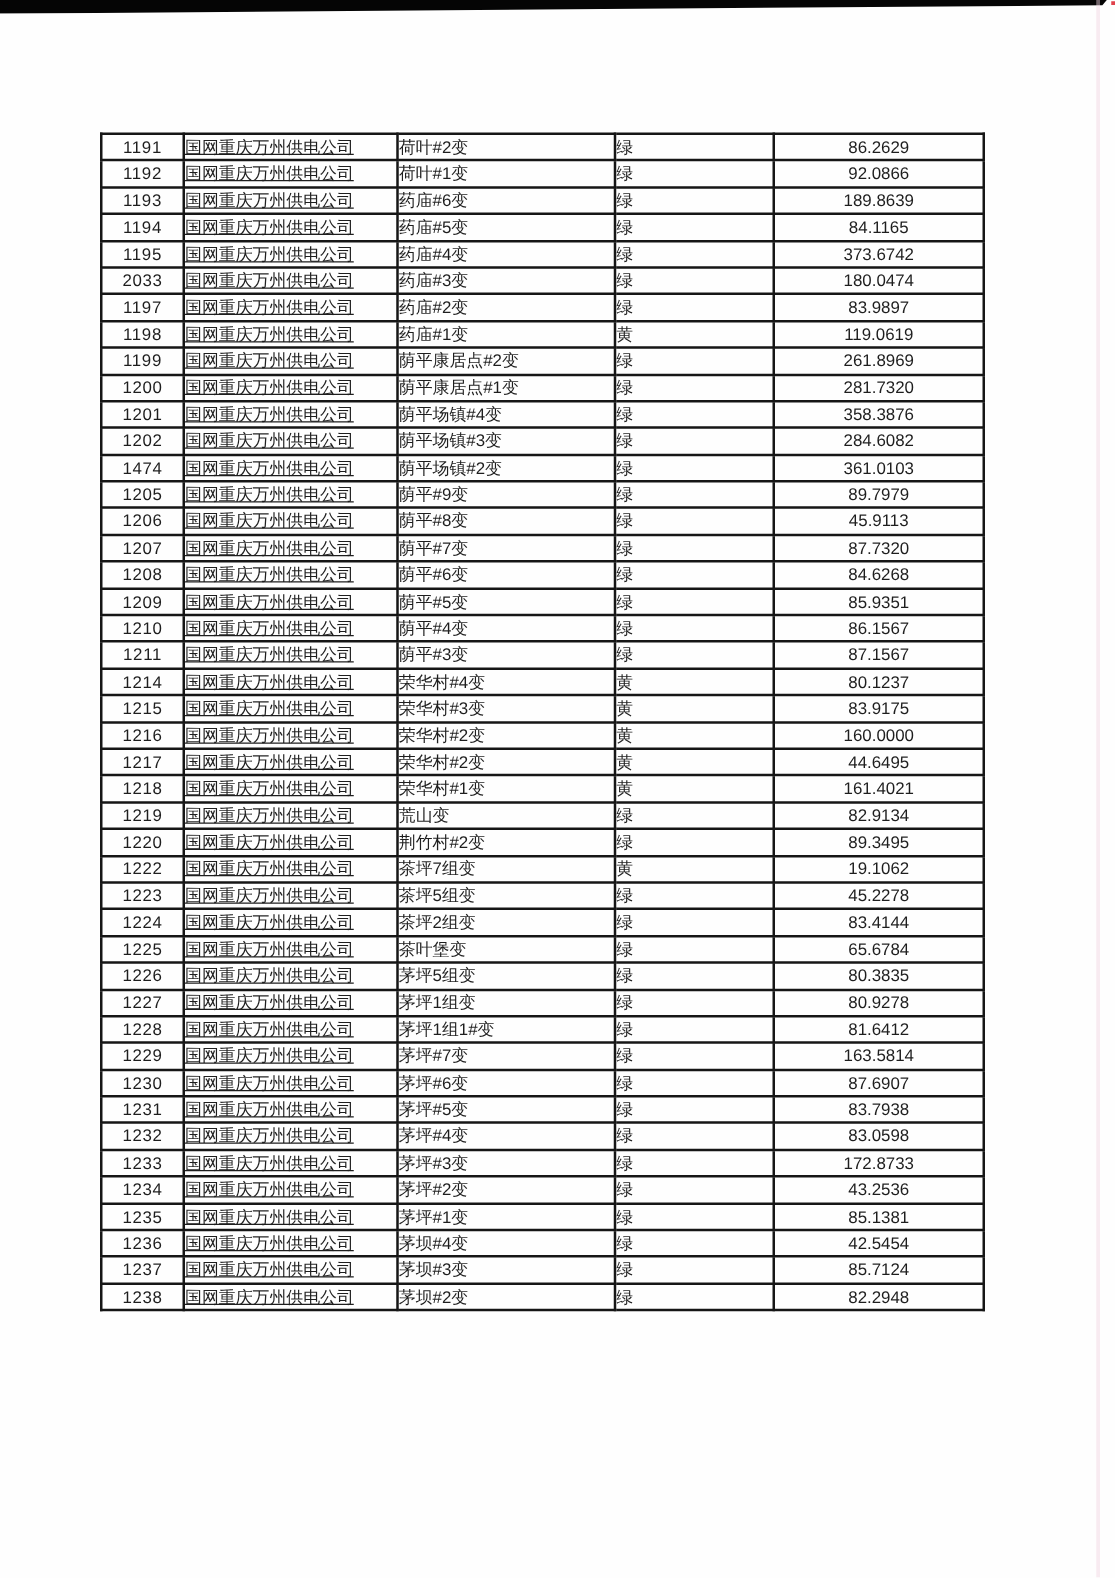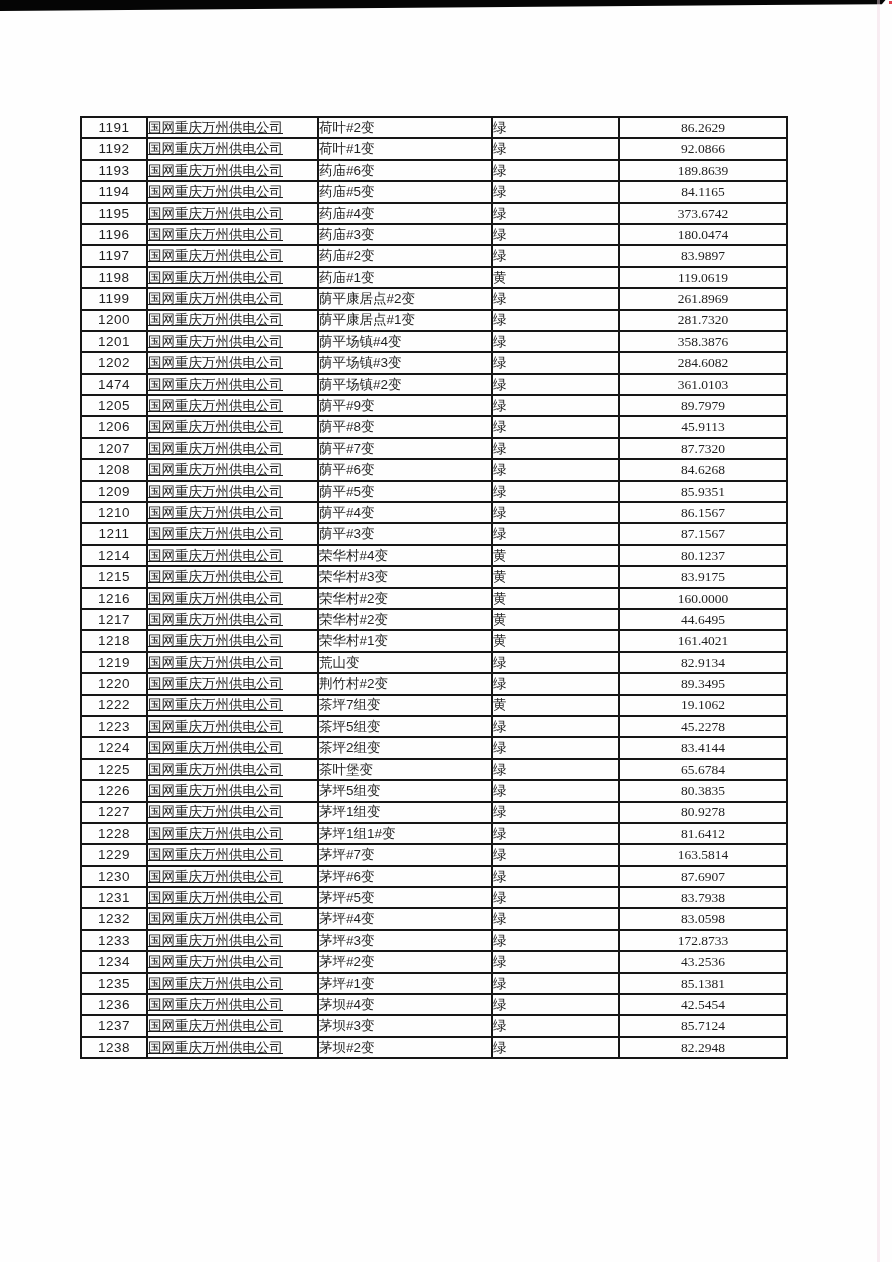--- a/index.html
+++ b/index.html
@@ -30,41 +30,41 @@
   }
   .edge-streak {
     position: absolute;
     top: 0; left: 877px;
     width: 3px; height: 1262px;
     background: rgba(242, 213, 227, 0.45);
   }
   table.grid {
     position: absolute;
     left: 80px;
-    top: 116px;
+    top: 106px;
     width: 706px;
     border-collapse: collapse;
     table-layout: fixed;
   }
   table.grid td {
     border: 2px solid #161616;
     height: 19.4px;
     padding: 0;
     font-size: 13.5px;
     color: #1e1e1e;
     vertical-align: middle;
     white-space: nowrap;
     overflow: hidden;
     line-height: 1;
   }
   td.c-index  { text-align: center; letter-spacing: 0.5px; }
   td.c-company { padding-left: 4px; font-size: 13.8px; text-decoration: underline; }
   td.c-substation { padding-left: 4px; font-size: 13.8px; }
   td.c-status { padding-left: 5px; font-size: 13.8px; }
-  td.c-value  { text-align: center; font-family: Liberation Serif, serif; }
+  td.c-value  { text-align: center; }
 </style>
 </head>
 <body>
 
 <div class="top-bar"></div>
 <div class="corner-dot"></div>
 <div class="edge-streak"></div>
 
 <table class="grid">
   <colgroup>
@@ -104,21 +104,21 @@
     <td class="c-value">84.1165</td>
   </tr>
       <tr>
     <td class="c-index">1195</td>
     <td class="c-company">国网重庆万州供电公司</td>
     <td class="c-substation">药庙#4变</td>
     <td class="c-status">绿</td>
     <td class="c-value">373.6742</td>
   </tr>
       <tr>
-    <td class="c-index">1196</td>
+    <td class="c-index">2033</td>
     <td class="c-company">国网重庆万州供电公司</td>
     <td class="c-substation">药庙#3变</td>
     <td class="c-status">绿</td>
     <td class="c-value">180.0474</td>
   </tr>
       <tr>
     <td class="c-index">1197</td>
     <td class="c-company">国网重庆万州供电公司</td>
     <td class="c-substation">药庙#2变</td>
     <td class="c-status">绿</td>

